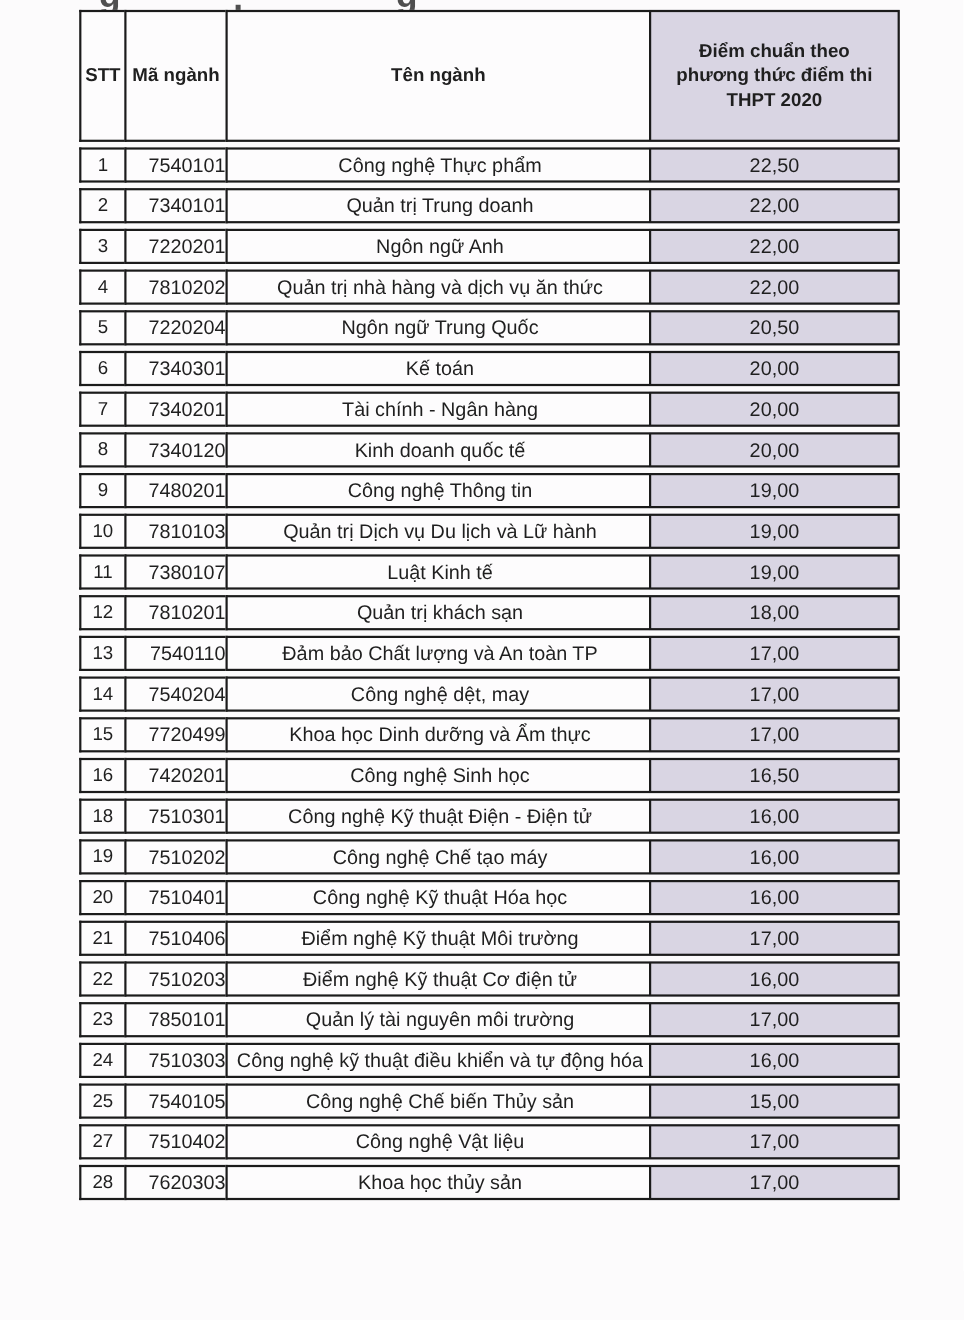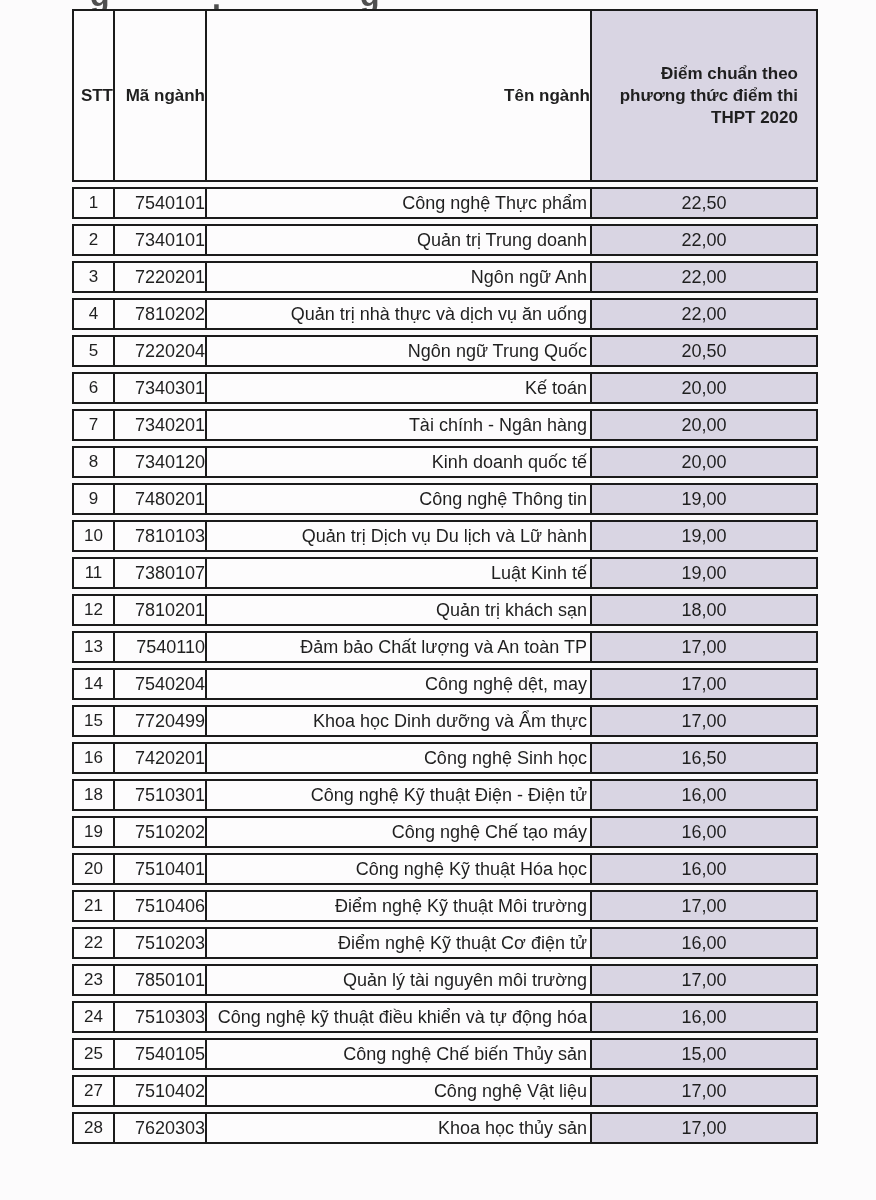--- a/index.html
+++ b/index.html
@@ -62,40 +62,40 @@
     white-space:nowrap;
   }
   .scores th:last-child, .scores td:last-child {
     border-right:2px solid var(--border);
   }
   .scores th:nth-child(4), .scores td:nth-child(4) {
     background:var(--accent-column-bg);
   }
 
   .scores thead th {
-    height:173px;
+    height:120px;
     font-weight:bold;
     font-size:17px;
-    text-align:right;
+    text-align:center;
     padding:0;
   }
   .scores thead th.c-score {
     white-space:normal;
     line-height:22px;
     padding:0 18px;
   }
 
   .scores tbody td {
     height:32px;
     font-size:18px;
     line-height:28px;
   }
   .scores td.c-stt   { text-align:center; font-size:17px; }
   .scores td.c-code  { text-align:right; }
-  .scores td.c-name  { text-align:right; padding:0 3px 0 6px; }
+  .scores td.c-name  { text-align:center; padding:0 3px 0 6px; }
   .scores td.c-score { text-align:center; }
 </style>
 </head>
 <body>
 
 <div class="screen">
 
   <div class="fragments">
     <span class="frag frag-1">g</span>
     <span class="frag frag-2">.</span>
@@ -136,21 +136,21 @@
         <tr>
           <td class="c-stt">3</td>
           <td class="c-code">7220201</td>
           <td class="c-name">Ngôn ngữ Anh</td>
           <td class="c-score">22,00</td>
         </tr>
 
         <tr>
           <td class="c-stt">4</td>
           <td class="c-code">7810202</td>
-          <td class="c-name">Quản trị nhà thực và dịch vụ ăn uống</td>
+          <td class="c-name">Quản trị nhà hàng và dịch vụ ăn thức</td>
           <td class="c-score">22,00</td>
         </tr>
 
         <tr>
           <td class="c-stt">5</td>
           <td class="c-code">7220204</td>
           <td class="c-name">Ngôn ngữ Trung Quốc</td>
           <td class="c-score">20,50</td>
         </tr>
 

